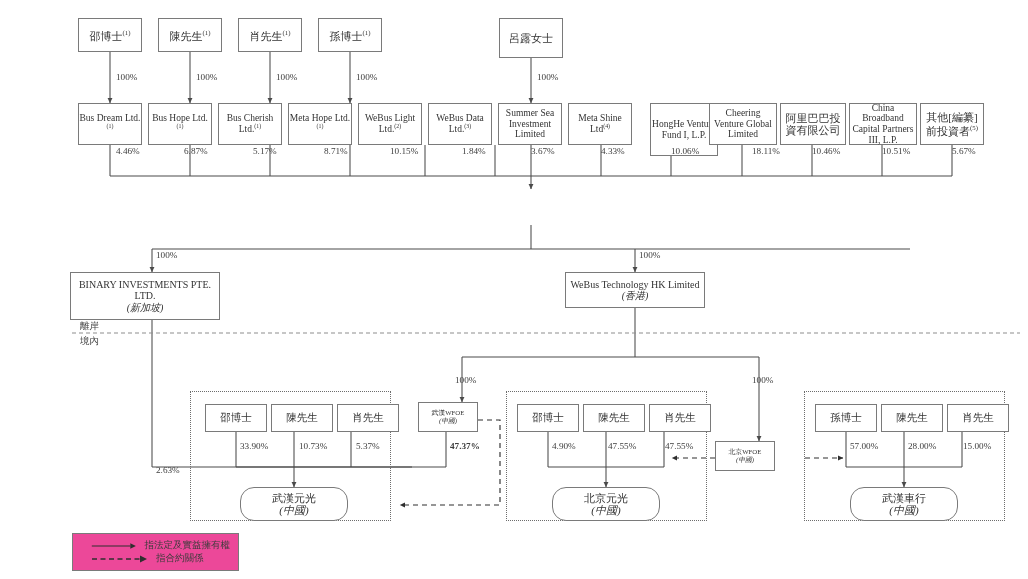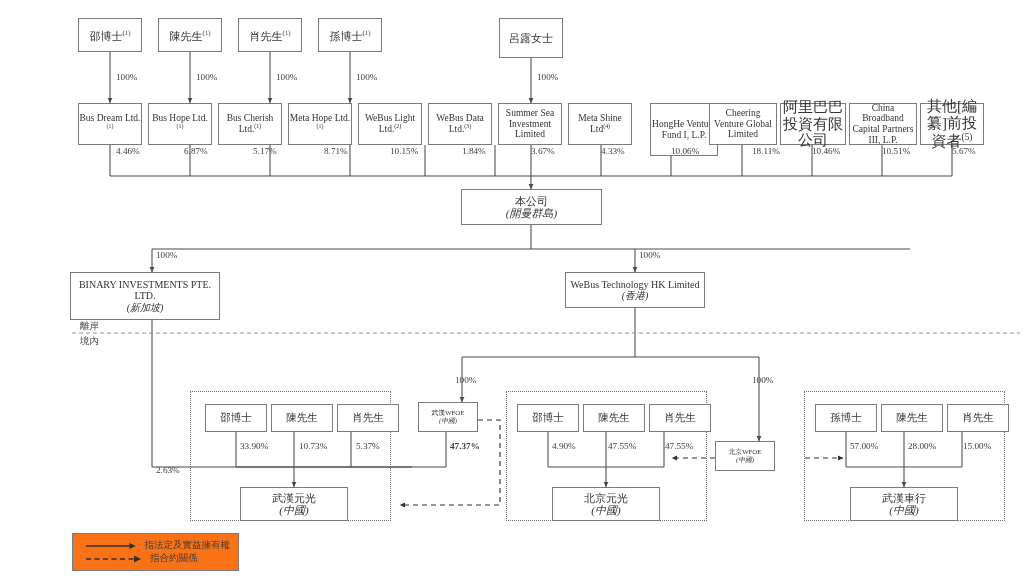--- a/index.html
+++ b/index.html
@@ -18,43 +18,43 @@
     text-align:center;line-height:1.12;
     color:#333;
   }
   .box .nm{display:block;}
   .box .sub{display:block;font-style:italic;}
   .sup{font-size:.62em;vertical-align:super;}
 
   
   .person-top{font-size:11px;}
   .ent{font-size:9.5px;}
-  .ent.cjk{font-size:15px;}
+  .ent.cjk{font-size:11px;}
   .company{font-size:11px;}
   .mid{font-size:10px;}
   .wfoe{font-size:6.8px;}
   .person-sm{font-size:10.5px;}
-  .opco{font-size:11px;}
+  .opco{font-size:11px;border-radius:14px;}
 
   .pct{
     position:absolute;font-size:9.2px;color:#3c3c3c;white-space:nowrap;
     font-family:"Liberation Serif","DejaVu Serif",serif;
   }
 
   .groupbox{
     position:absolute;box-sizing:border-box;
     border:1px dotted #6d6d6d;background:transparent;
   }
 
   .shoreline-lbl{position:absolute;font-size:9.5px;color:#3c3c3c;white-space:nowrap;}
 
   .legend{
     position:absolute;box-sizing:border-box;
-    border:1px solid #7a7a7a;background:#f97316;
-    padding:5px 8px 6px 12px;
+    border:1px solid #7a7a7a;background:#ec4899;
+    padding:5px 8px 6px 18px;
   }
   .legend-row{display:flex;align-items:center;gap:7px;height:13px;}
   .legend-txt{font-size:9.5px;color:#3c3c3c;white-space:nowrap;}
   .lg-line{width:58px;height:10px;display:block;}
 </style>
 </head>
 <body>
 
 <div id="stage">
 
@@ -212,24 +212,20 @@
   <div class="pct" style="left:390px;top:146px;">10.15%</div>
   <div class="pct" style="left:462px;top:146px;">1.84%</div>
   <div class="pct" style="left:531px;top:146px;">3.67%</div>
   <div class="pct" style="left:601px;top:146px;">4.33%</div>
   <div class="pct" style="left:671px;top:146px;">10.06%</div>
   <div class="pct" style="left:705px;top:146px;padding-left:47px;">18.11%</div>
   <div class="pct" style="left:812px;top:146px;">10.46%</div>
   <div class="pct" style="left:882px;top:146px;">10.51%</div>
   <div class="pct" style="left:952px;top:146px;">5.67%</div>
 
-  <div class="box company" style="left:461px;top:189px;width:141px;height:36px;">
-    <span class="nm">本公司</span>
-    <span class="sub">(開曼群島)</span>
-  </div>
 
   <div class="pct" style="left:156px;top:250px;">100%</div>
   <div class="pct" style="left:639px;top:250px;">100%</div>
 
   <div class="box mid" style="left:70px;top:272px;width:150px;height:48px;">
     <span class="nm">BINARY INVESTMENTS PTE. LTD.</span>
     <span class="sub">(新加坡)</span>
   </div>
   <div class="box mid" style="left:565px;top:272px;width:140px;height:36px;">
     <span class="nm">WeBus Technology HK Limited</span>

